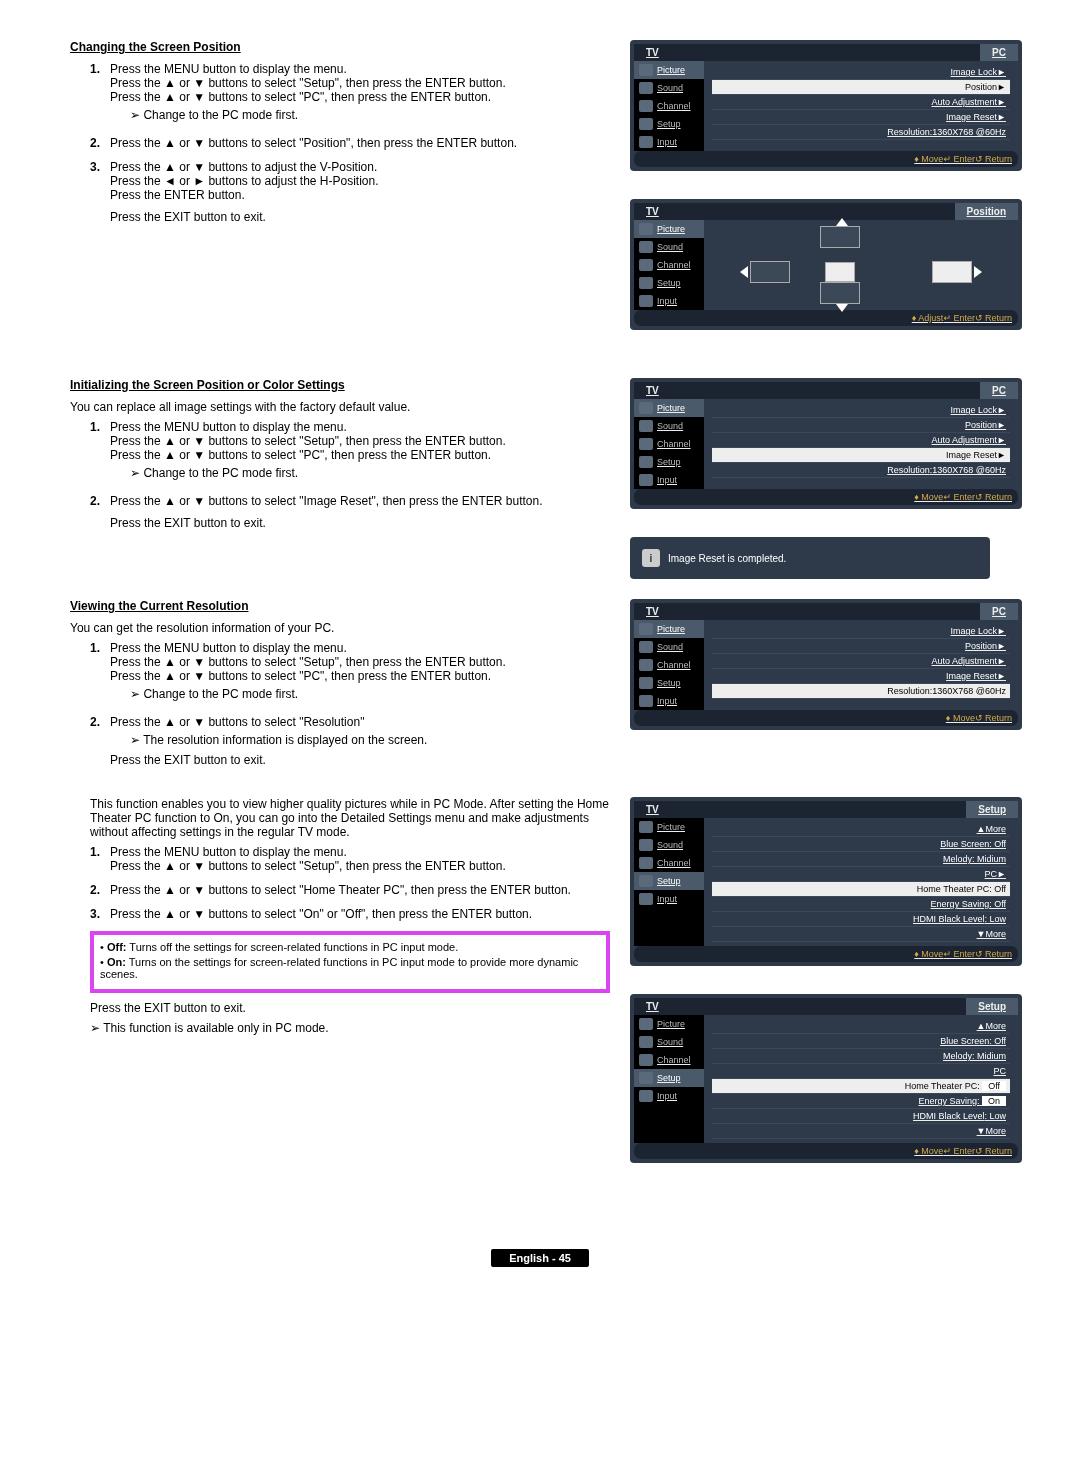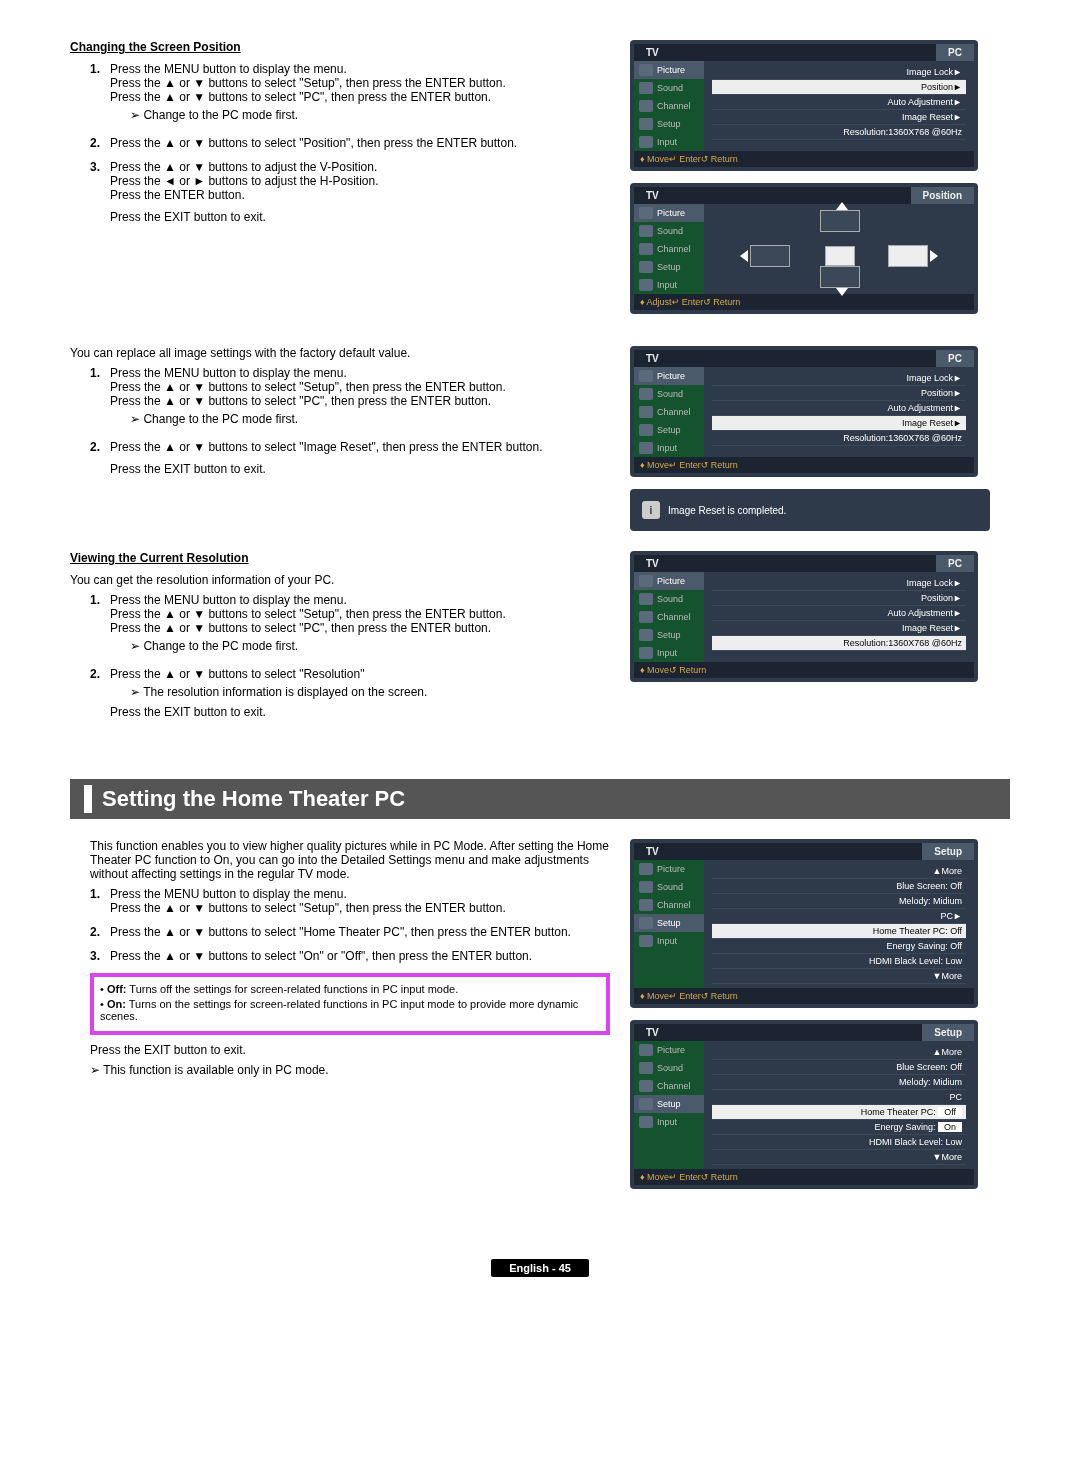--- a/index.html
+++ b/index.html
@@ -17,36 +17,36 @@
   .note { margin:4px 0 4px 20px; }
   .note::before { content:"➢ "; }
   .bullets { margin-left:20px; font-size:11px; border:4px solid #d946ef; padding:6px; margin-top:6px; margin-bottom:8px;}
   .bullets div::before { content:"• "; }
   .bullets div { margin-bottom:3px; }
 
   .bigtitle { background:#555; color:#fff; font-size:22px; font-weight:bold; padding:6px 14px; margin-top:30px; display:flex; align-items:center; }
   .bigtitle .bar { width:8px; height:28px; background:#fff; margin-right:10px; }
 
   
-  .osd { background:#2e3a4a; border-radius:4px; padding:4px; color:#eee; font-size:9px; margin-bottom:12px; width:348px;}
+  .osd { background:#2e3a4a; border-radius:4px; padding:4px; color:#eee; font-size:9px; margin-bottom:28px; width:392px;text-decoration:underline;}
   .osd-header { display:flex; background:#1b2430; font-weight:bold; font-size:10px; }
   .osd-header .tab { padding:3px 12px; }
   .osd-header .tab.active { background:#4a5a6a; }
   .osd-header .spacer { flex:1; }
   .osd-body { display:flex; }
-  .osd-side { width:70px; background:#14532d; }
+  .osd-side { width:70px; background:#000000; }
   .osd-side .item { display:flex; align-items:center; gap:4px; padding:3px 5px; color:#bbb; }
   .osd-side .item.active { background:#4a5a6a; color:#fff; }
   .osd-side .ic { width:14px; height:12px; background:#5a6a7a; border-radius:2px; }
   .osd-main { flex:1; padding:4px 8px; }
   .osd-row { display:flex; justify-content:flex-end; padding:2px 4px; border-bottom:1px solid #3a4858; color:#fff;}
   .osd-row.sel { background:#eee; color:#000; }
   .osd-row .arrow { color:#fff; }
   .osd-row.sel .arrow { color:#000; }
-  .osd-foot { background:#1b2430; display:flex; justify-content:flex-start; padding:3px 6px; color:#d4a94a; font-size:9px;}
+  .osd-foot { background:#1b2430; display:flex; justify-content:flex-end; padding:3px 6px; color:#d4a94a; font-size:9px;border-radius:7px;}
   .osd-msgbar { background:#2e3a4a; color:#fff; padding:12px; border-radius:4px; width:360px; margin-top:6px; display:flex; align-items:center; gap:8px; font-size:10px;}
   .osd-msgbar .infoic { width:18px; height:18px; background:#ccc; border-radius:3px; display:flex; align-items:center; justify-content:center; color:#333; font-weight:bold;}
   .position-osd .osd-main { position:relative; height:90px; }
   .posgrid { position:absolute; inset:6px; }
   .posgrid .box { position:absolute; border:1px solid #aaa; background:#3a4858; }
   .posgrid .top { left:110px; top:0; width:40px; height:22px; }
   .posgrid .bottom { left:110px; bottom:0; width:40px; height:22px; }
   .posgrid .left { left:40px; top:35px; width:40px; height:22px; }
   .posgrid .right { right:40px; top:35px; width:40px; height:22px; background:#eee;}
   .posgrid .center { left:115px; top:36px; width:30px; height:20px; background:#eee; }
@@ -199,20 +199,21 @@
             <span>♦ Adjust</span>
             <span>↵ Enter</span>
             <span>↺ Return</span>
           </div>
       </div>
     </div>
   </div>
 
   <div class="sectioncol">
     <div class="leftcol">
+      <h3>Initializing the Screen Position or Color Settings</h3>
       <div class="intro">You can replace all image settings with the factory default value.</div>
       <ol>
         <li>
             <span class="num">1.</span>
             <div class="body"><span style="white-space:pre-line">Press the MENU button to display the menu.
 Press the ▲ or ▼ buttons to select "Setup", then press the ENTER button.
 Press the ▲ or ▼ buttons to select "PC", then press the ENTER button.</span>
           <div class="note">Change to the PC mode first.</div></div>
           </li>
         <li>
@@ -362,24 +363,20 @@
           </div>
         </div>
         <div class="osd-foot">
             <span>♦ Move</span>
             <span>↺ Return</span>
           </div>
       </div>
     </div>
   </div>
 
-  <div class="bigtitle">
-      <div class="bar"></div>
-      <span>Setting the Home Theater PC</span>
-    </div>
 
   <div class="sectioncol">
     <div class="leftcol">
       <div class="intro" style="margin-left:20px">This function enables you to view higher quality pictures while in PC Mode. After setting the Home Theater PC function to On, you can go into the Detailed Settings menu and make adjustments without affecting settings in the regular TV mode.</div>
       <ol>
         <li>
             <span class="num">1.</span>
             <div class="body"><span style="white-space:pre-line">Press the MENU button to display the menu.
 Press the ▲ or ▼ buttons to select "Setup", then press the ENTER button.</span></div>
           </li>

